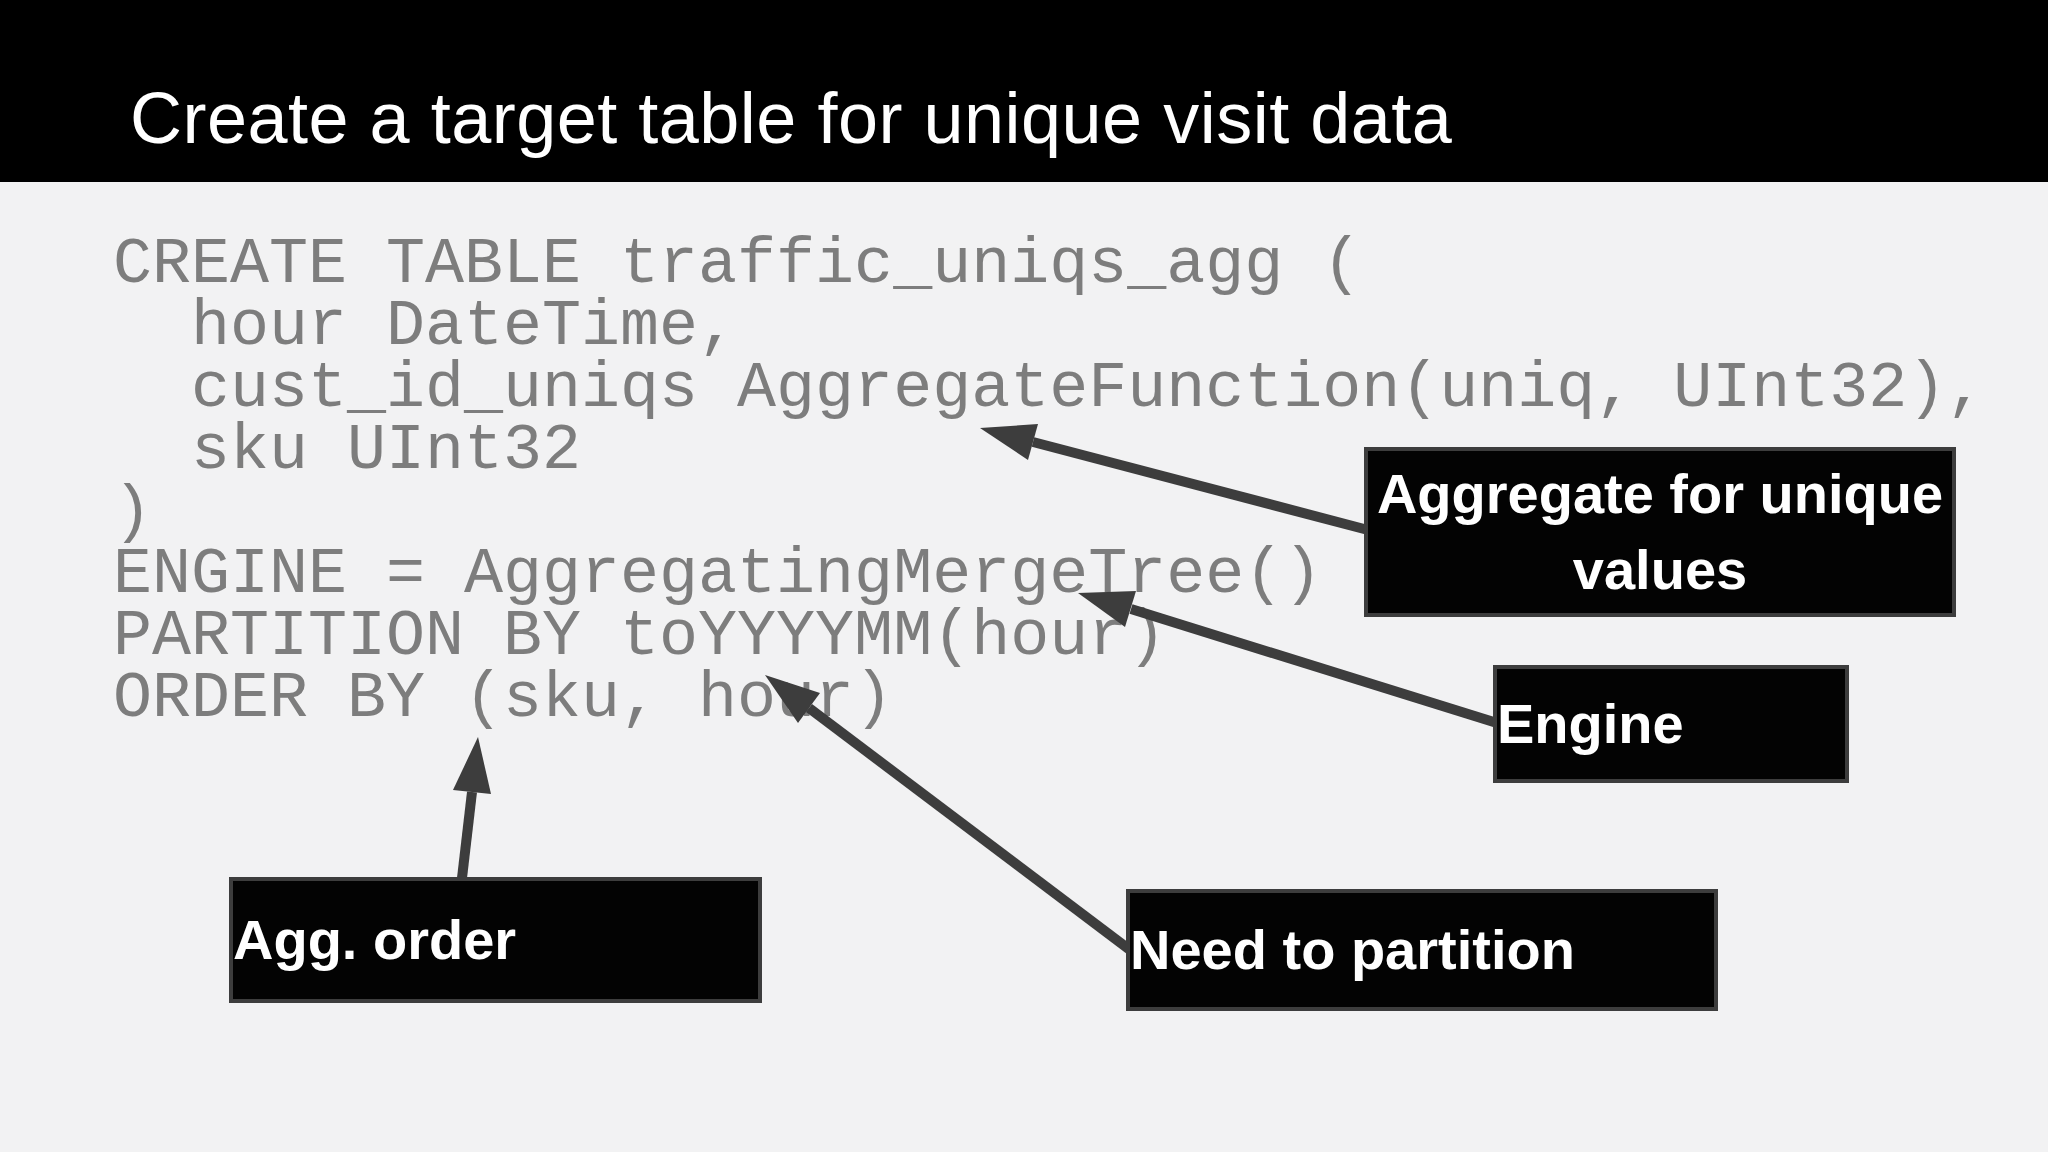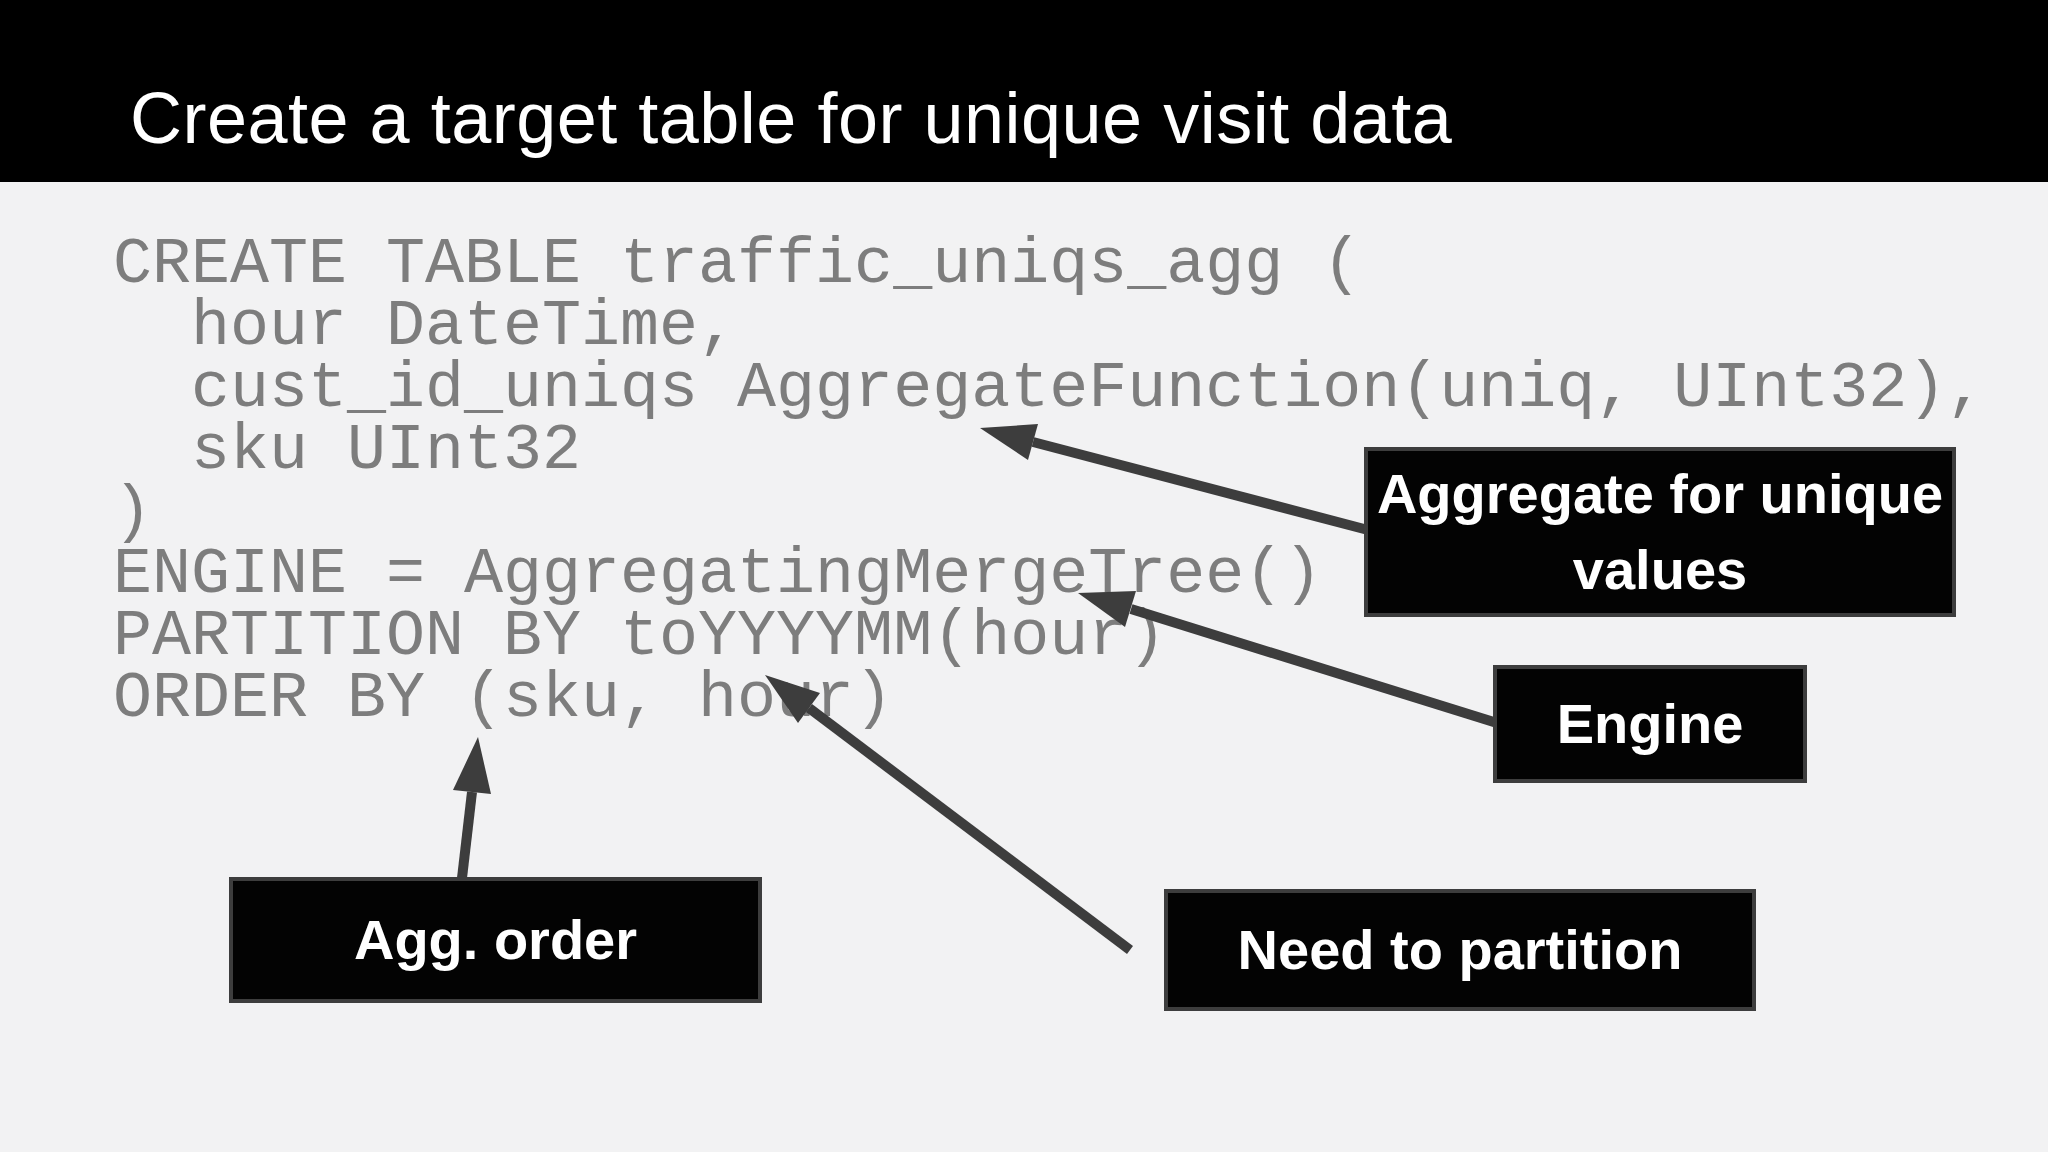--- a/index.html
+++ b/index.html
@@ -71,27 +71,27 @@
   .callout {
     position: absolute;
     background: var(--callout-bg, #030303);
     border: 4px solid var(--callout-border, #3d3d3d);
     color: var(--callout-text, #fff);
     font-weight: bold;
     font-size: 56px;
     line-height: 76px;
     display: flex;
     align-items: center;
-    justify-content: center;
+    justify-content: flex-start;
     text-align: center;
   }
   .callout-aggregate { left: 1364px; top: 447px; width: 592px; height: 170px; }
-  .callout-engine    { left: 1493px; top: 665px; width: 314px; height: 118px; }
+  .callout-engine    { left: 1493px; top: 665px; width: 356px; height: 118px; }
   .callout-agg-order { left: 229px;  top: 877px; width: 533px; height: 126px; }
-  .callout-partition { left: 1126px; top: 889px; width: 592px; height: 122px; margin-left: 38px; }
+  .callout-partition { left: 1126px; top: 889px; width: 592px; height: 122px; }
 </style>
 </head>
 <body>
 
 <div class="slide">
 
   <header class="titlebar">
     <h1 class="title">Create a target table for unique visit data</h1>
   </header>
 

